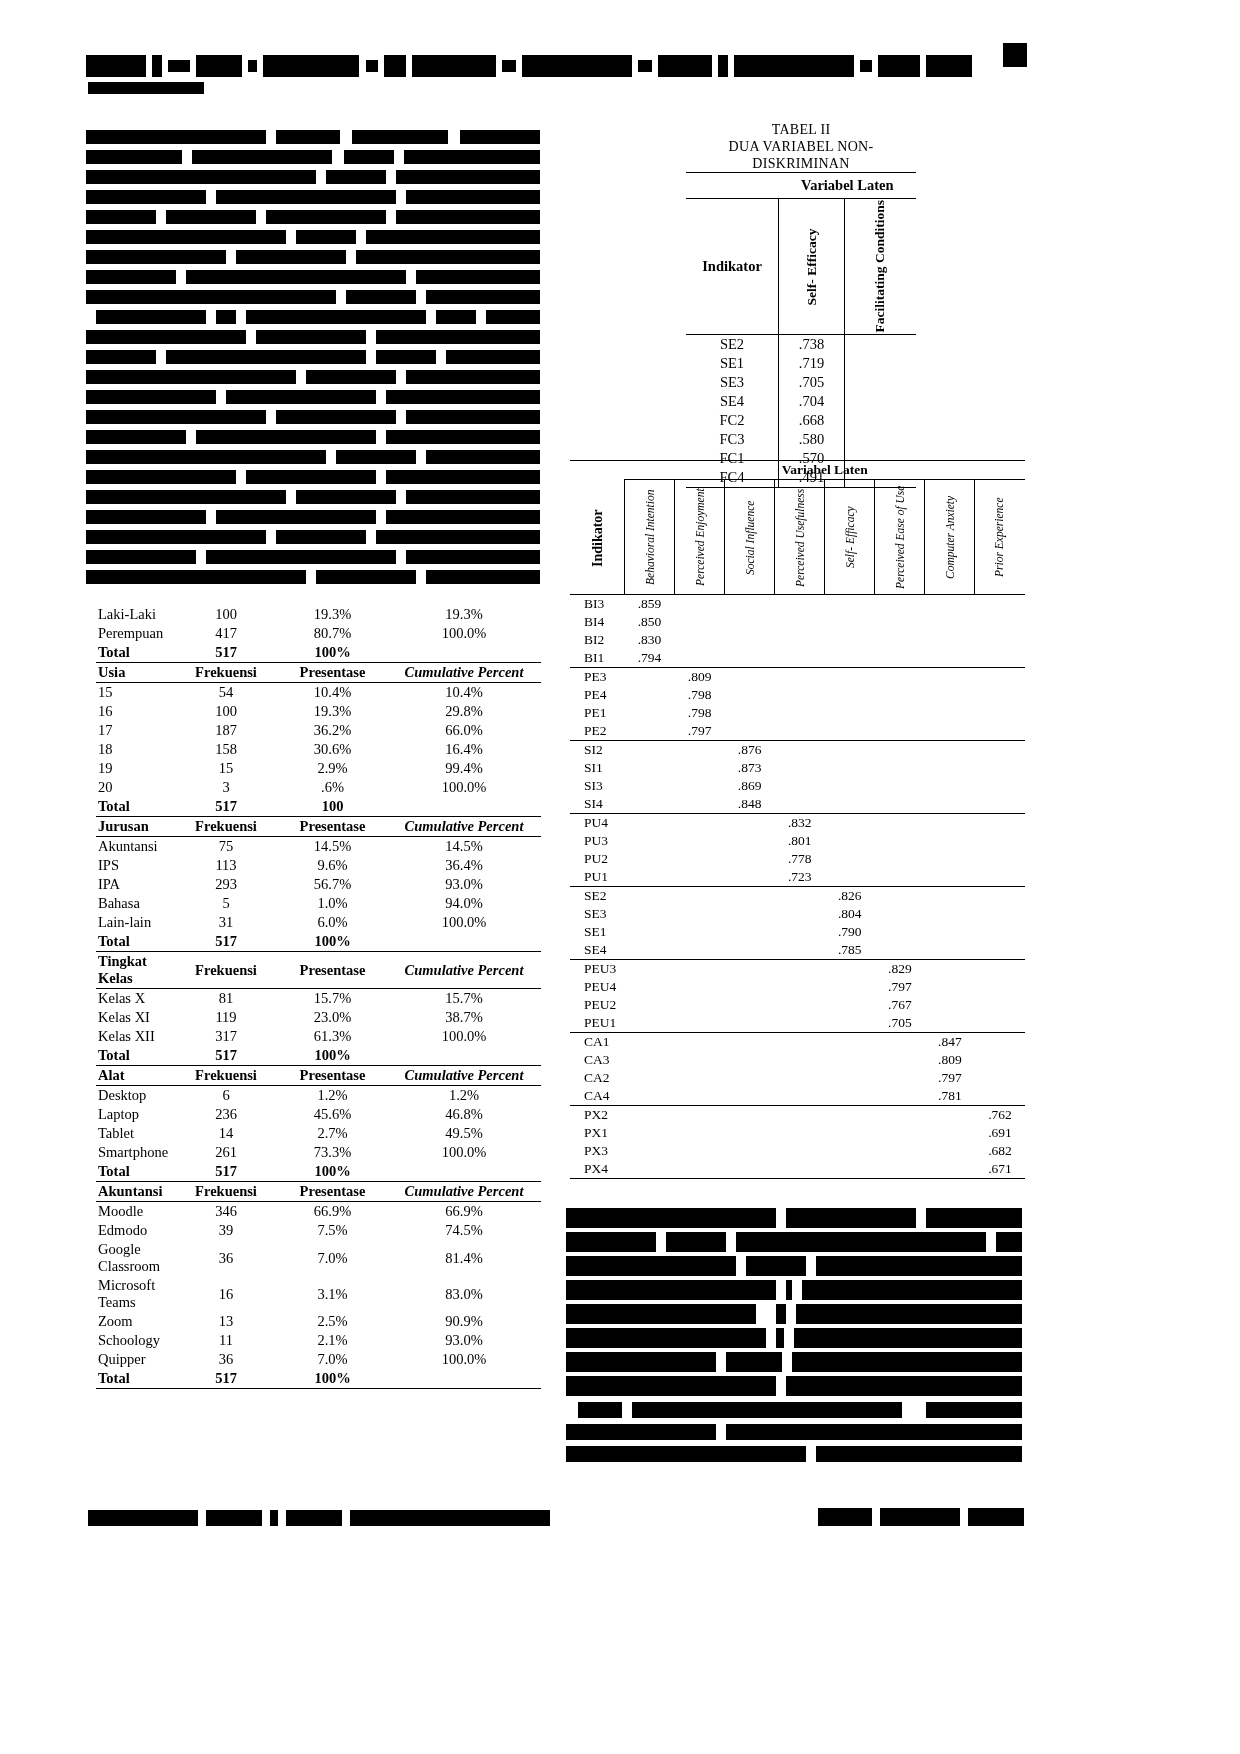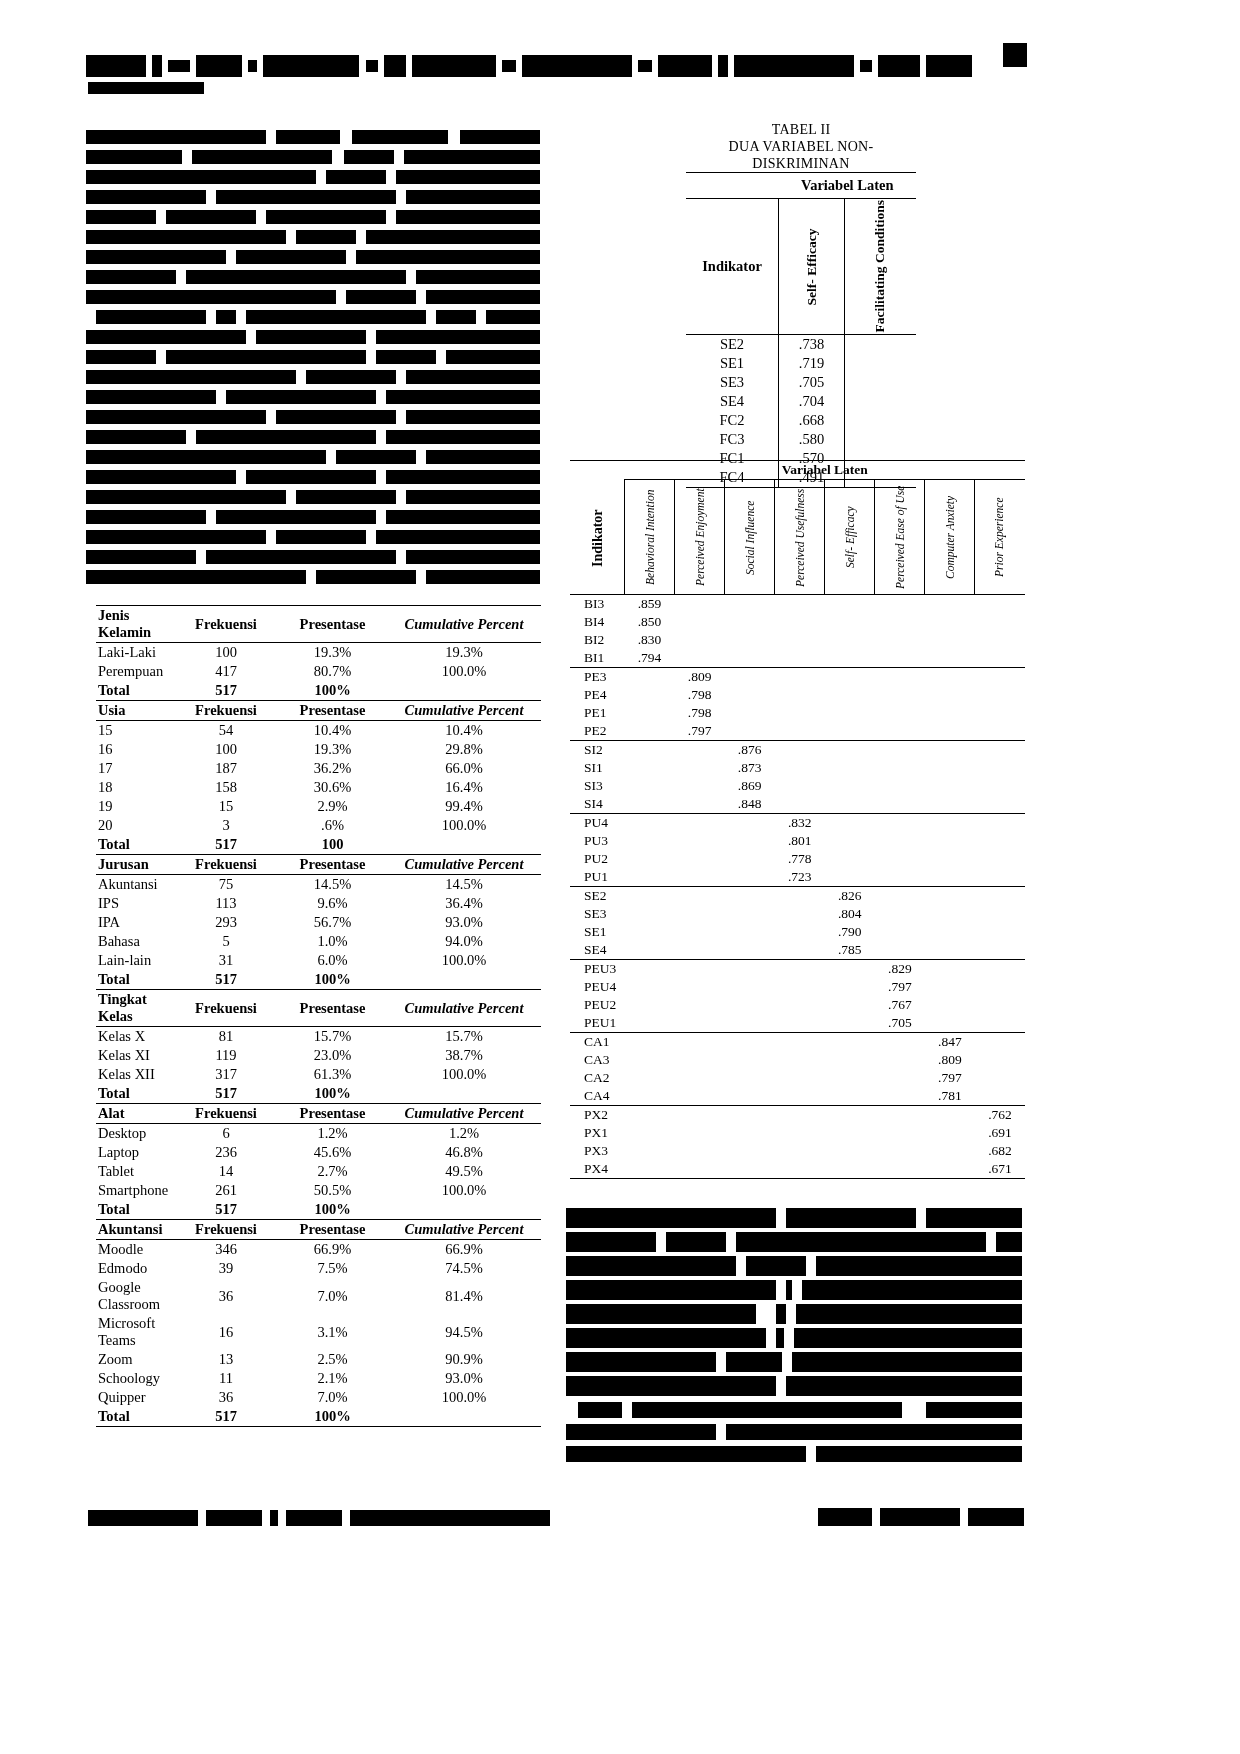--- a/index.html
+++ b/index.html
@@ -160,26 +160,20 @@
     <div class="redact" style="left:206px;top:550px;width:190px;height:14px;"></div>
     <div class="redact" style="left:406px;top:550px;width:134px;height:14px;"></div>
     <div class="redact" style="left:86px;top:570px;width:220px;height:14px;"></div>
     <div class="redact" style="left:316px;top:570px;width:100px;height:14px;"></div>
     <div class="redact" style="left:426px;top:570px;width:114px;height:14px;"></div>
   </div>
 
   <div id="tableI">
     <table>
       <tbody id="tableI-body">
-          <tr class="hdr first">
-            <th>Jenis Kelamin</th>
-            <th style="width: 100px; text-align: center;">Frekuensi</th>
-            <th style="width: 105px; text-align: center;">Presentase</th>
-            <th class="itl" style="width: 150px; text-align: center;">Cumulative Percent</th>
-          </tr>
           <tr>
             <td>Laki-Laki</td>
             <td class="c">100</td>
             <td class="c">19.3%</td>
             <td class="c">19.3%</td>
           </tr>
           <tr>
             <td>Perempuan</td>
             <td class="c">417</td>
             <td class="c">80.7%</td>
@@ -331,21 +325,21 @@
           </tr>
           <tr>
             <td>Tablet</td>
             <td class="c">14</td>
             <td class="c">2.7%</td>
             <td class="c">49.5%</td>
           </tr>
           <tr>
             <td>Smartphone</td>
             <td class="c">261</td>
-            <td class="c">50.5%</td>
+            <td class="c">73.3%</td>
             <td class="c">100.0%</td>
           </tr>
           <tr class="totalrow">
             <td>Total</td>
             <td class="c">517</td>
             <td class="c">100%</td>
             <td class="c"></td>
           </tr>
           <tr class="hdr">
             <th>Akuntansi</th>
@@ -368,21 +362,21 @@
           <tr>
             <td>Google Classroom</td>
             <td class="c">36</td>
             <td class="c">7.0%</td>
             <td class="c">81.4%</td>
           </tr>
           <tr>
             <td>Microsoft Teams</td>
             <td class="c">16</td>
             <td class="c">3.1%</td>
-            <td class="c">94.5%</td>
+            <td class="c">83.0%</td>
           </tr>
           <tr>
             <td>Zoom</td>
             <td class="c">13</td>
             <td class="c">2.5%</td>
             <td class="c">90.9%</td>
           </tr>
           <tr>
             <td>Schoology</td>
             <td class="c">11</td>

